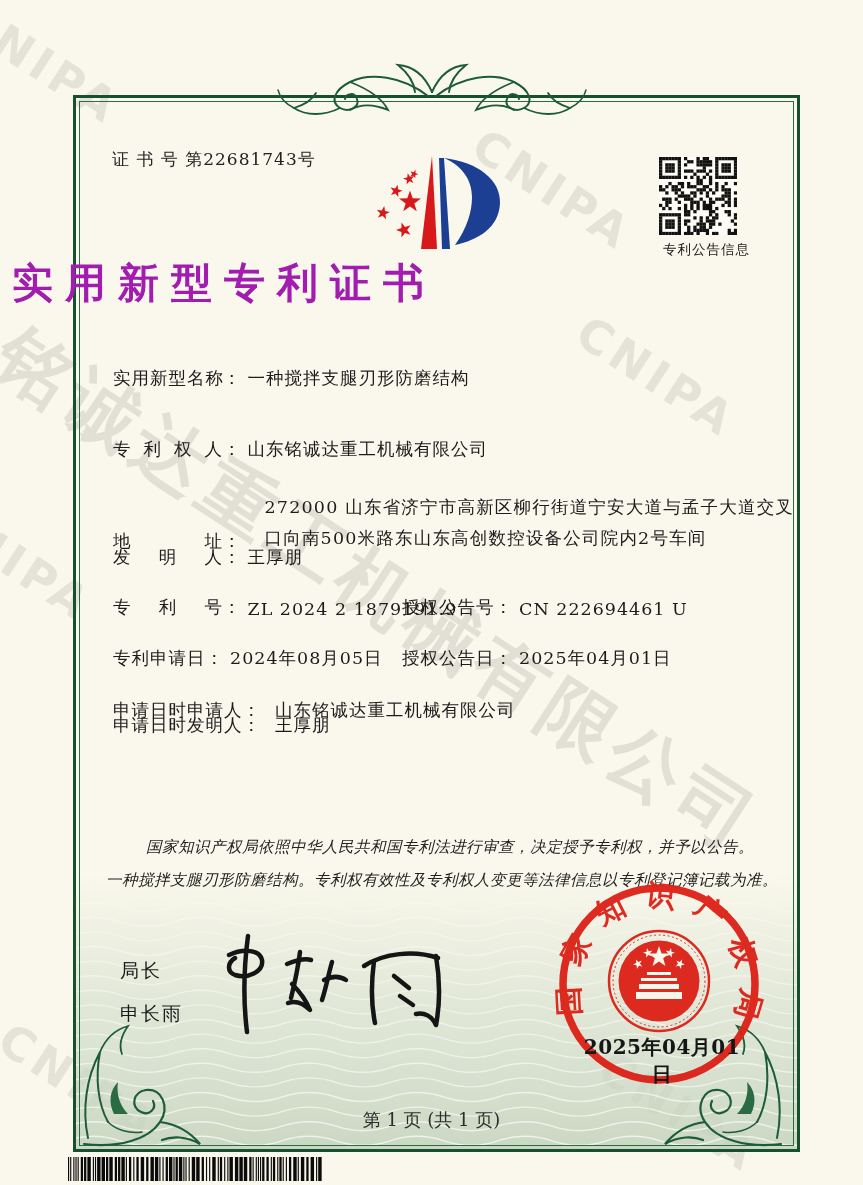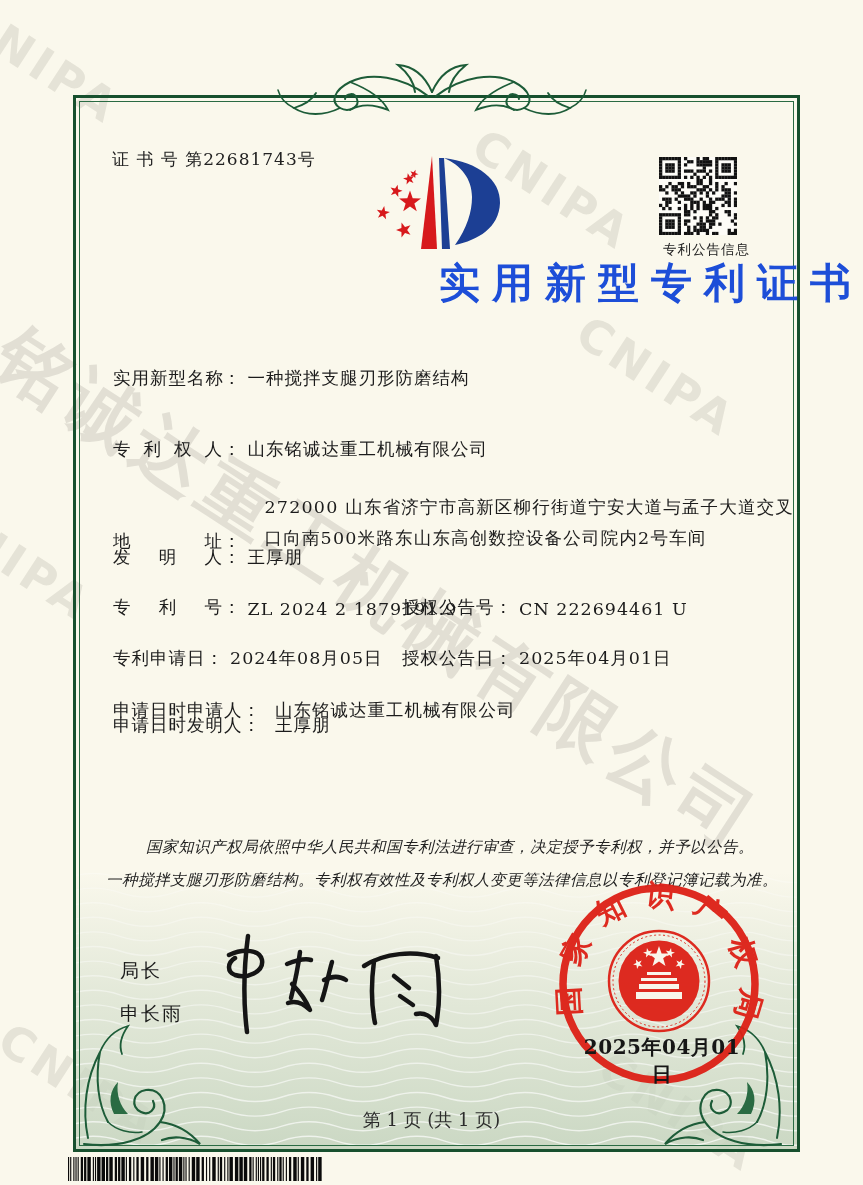--- a/index.html
+++ b/index.html
@@ -10,22 +10,22 @@
   .wm{position:absolute;white-space:nowrap;font-family:"DejaVu Sans","Liberation Sans",sans-serif;
       font-weight:bold;transform-origin:0 0;transform:rotate(33deg);pointer-events:none;}
   .wm-cnipa{font-size:46px;letter-spacing:5px;color:rgba(125,120,108,0.16);}
   .wm-company{font-size:74px;letter-spacing:7px;color:rgba(128,126,118,0.20);}
   
   .frame{position:absolute;left:73px;top:95px;width:727px;height:1057px;
          border:3.5px solid #17502e;box-sizing:border-box;}
   .frame-inner{position:absolute;left:3px;top:3px;right:3px;bottom:3px;border:1px solid #2a6b43;}
   
   .cert-no{position:absolute;left:112px;top:148px;font-size:17px;letter-spacing:1px;color:#222;}
-  .title{position:absolute;left:0;top:256px;width:100%;text-align:right;font-size:41px;
-         font-weight:bold;letter-spacing:12px;text-indent:12px;color:#1d4ed8;}
+  .title{position:absolute;left:0;top:256px;width:100%;text-align:left;font-size:41px;
+         font-weight:bold;letter-spacing:12px;text-indent:12px;color:#a21caf;}
   .row{position:absolute;display:flex;align-items:flex-end;font-size:17.5px;color:#1c1c1c;
        letter-spacing:1px;white-space:nowrap;}
   .lbl{display:inline-block;width:110px;text-align:justify;text-align-last:justify;flex:none;}
   .lbl-plain{flex:none;}
   .colon{flex:none;}
   .val{margin-left:6px;flex:none;}
   .val-wrap{margin-left:23px;width:532px;white-space:normal;line-height:30.5px;letter-spacing:1.2px;}
   .statement{position:absolute;left:106px;top:831px;width:678px;font-size:15.5px;color:#222;
              line-height:33px;font-style:italic;letter-spacing:0.5px;}
   .statement .ln1{text-indent:40px;}

